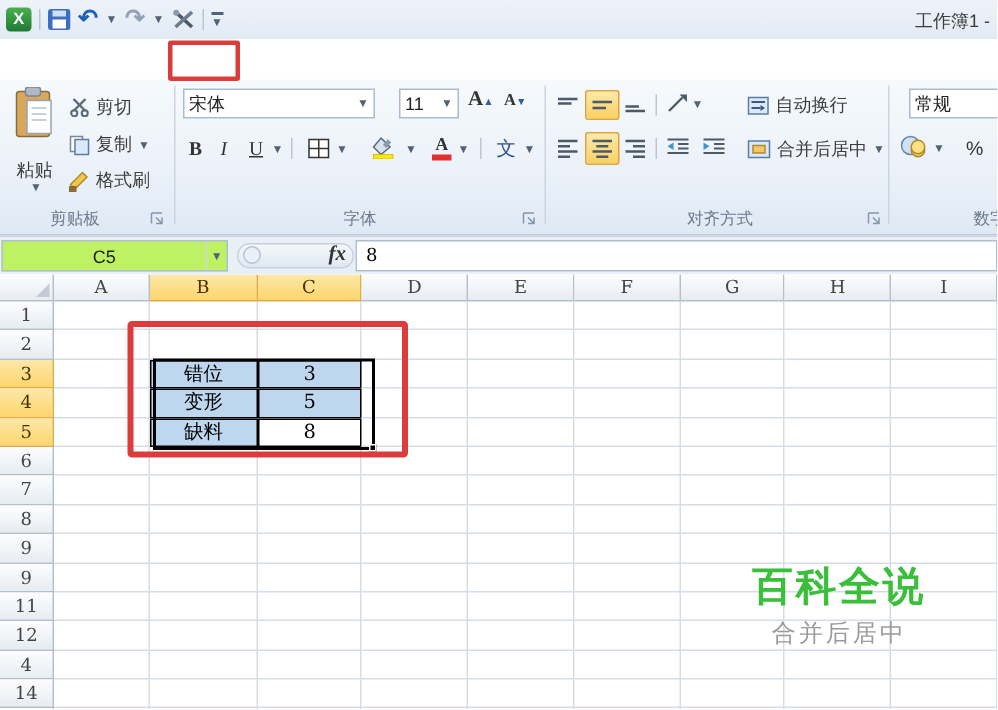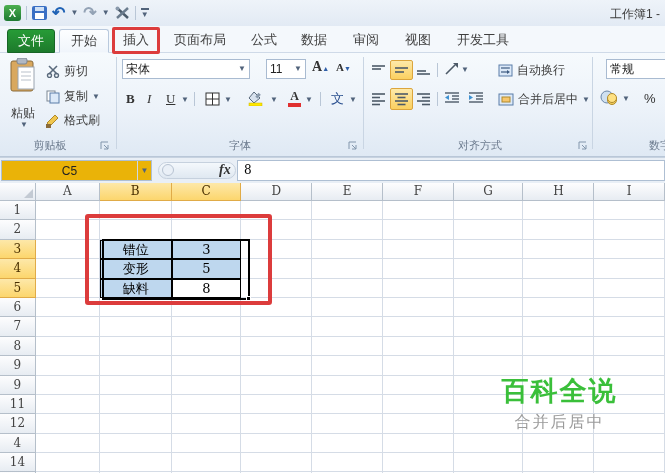--- a/index.html
+++ b/index.html
@@ -51,21 +51,21 @@
   .i { font-style:italic; font-family:"Liberation Serif",serif; }
   .u { text-decoration:underline; font-family:"Liberation Serif",serif; }
   .sel-btn { background:linear-gradient(#fde9a9,#fbd060); border:1px solid #dba53d; border-radius:2px; }
   .font-color-a { font-size:12px; font-weight:bold; font-family:"Liberation Serif",serif; color:#333;
     line-height:11px; text-align:center; }
   .color-bar { width:13px; height:4px; margin-top:1px; }
   .pct { font-size:13px; color:#333; }
   
   .fbar { position:absolute; left:0; top:157px; width:665px; height:26px;
     background:#e9eff6; border-top:1px solid #c6d2e0; }
-  .namebox { position:absolute; left:1px; top:2px; width:151px; height:21px; background:#eab308;
+  .namebox { position:absolute; left:1px; top:2px; width:151px; height:21px; background:#bef264;
     border:1px solid #aebfd3; display:flex; align-items:center; }
   .namebox .nval { flex:1; text-align:center; font-size:12px; color:#222; }
   .namebox .ndrop { width:14px; height:100%; border-left:1px solid #cdd8e4;
     display:flex; align-items:center; justify-content:center; }
   .fpill { position:absolute; left:158px; top:4px; width:78px; height:17px; border-radius:9px;
     background:linear-gradient(#f4f8fc,#dfe8f1); border:1px solid #c6d1de; }
   .fcircle { position:absolute; left:162px; top:6px; width:12px; height:12px; border-radius:50%;
     background:#eaf0f7; border:1px solid #b7c3d2; }
   .fx { position:absolute; left:219px; top:4px; font-family:"Liberation Serif",serif;
     font-size:14px; color:#333; font-weight:bold; }
@@ -135,31 +135,20 @@
       </span>
       <div class="sep-v"></div>
       <span class="qat-drop">
         <span class="bar"></span>
           <span class="mini-drop">▼</span>
       </span>
     </div>
     <div class="window-title">工作簿1 -</div>
   </div>
 
-  <div class="tabrow">
-    <div class="tab tab-file" style="left:7px;width:48px;">文件</div>
-    <div class="tab tab-selected" style="left:59px;width:50px;">开始</div>
-    <div class="tab" style="left:113px;width:46px;">插入</div>
-    <div class="tab" style="left:163px;width:74px;">页面布局</div>
-    <div class="tab" style="left:241px;width:46px;">公式</div>
-    <div class="tab" style="left:291px;width:46px;">数据</div>
-    <div class="tab" style="left:343px;width:46px;">审阅</div>
-    <div class="tab" style="left:395px;width:46px;">视图</div>
-    <div class="tab" style="left:447px;width:72px;">开发工具</div>
-  </div>
   <div class="insert-ring"></div>
 
   <div class="ribbon">
 
     <div>
       <span style="position:absolute;left:10px;top:5px;">
         <svg width="28" height="36" viewBox="0 0 28 36">
             <rect x="1" y="3" width="22" height="30" rx="2" fill="#d9a85e" stroke="#8a6b3a"></rect>
             <rect x="7" y="0" width="10" height="6" rx="2" fill="#b0b8c4" stroke="#7d8794"></rect>
             <rect x="8" y="9" width="16" height="22" fill="#fff" stroke="#9aa4b0"></rect>

